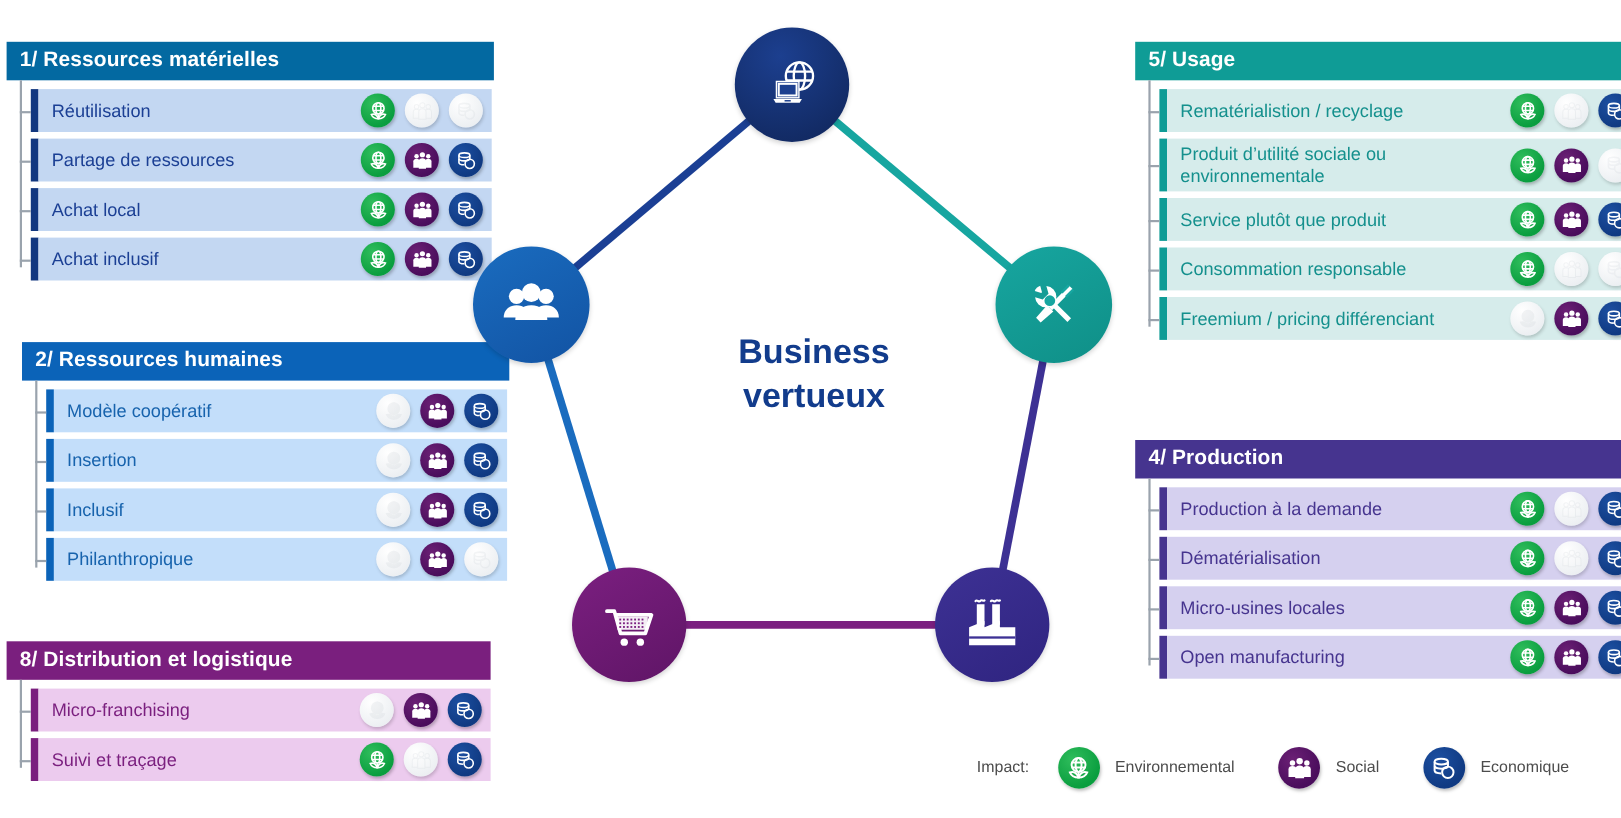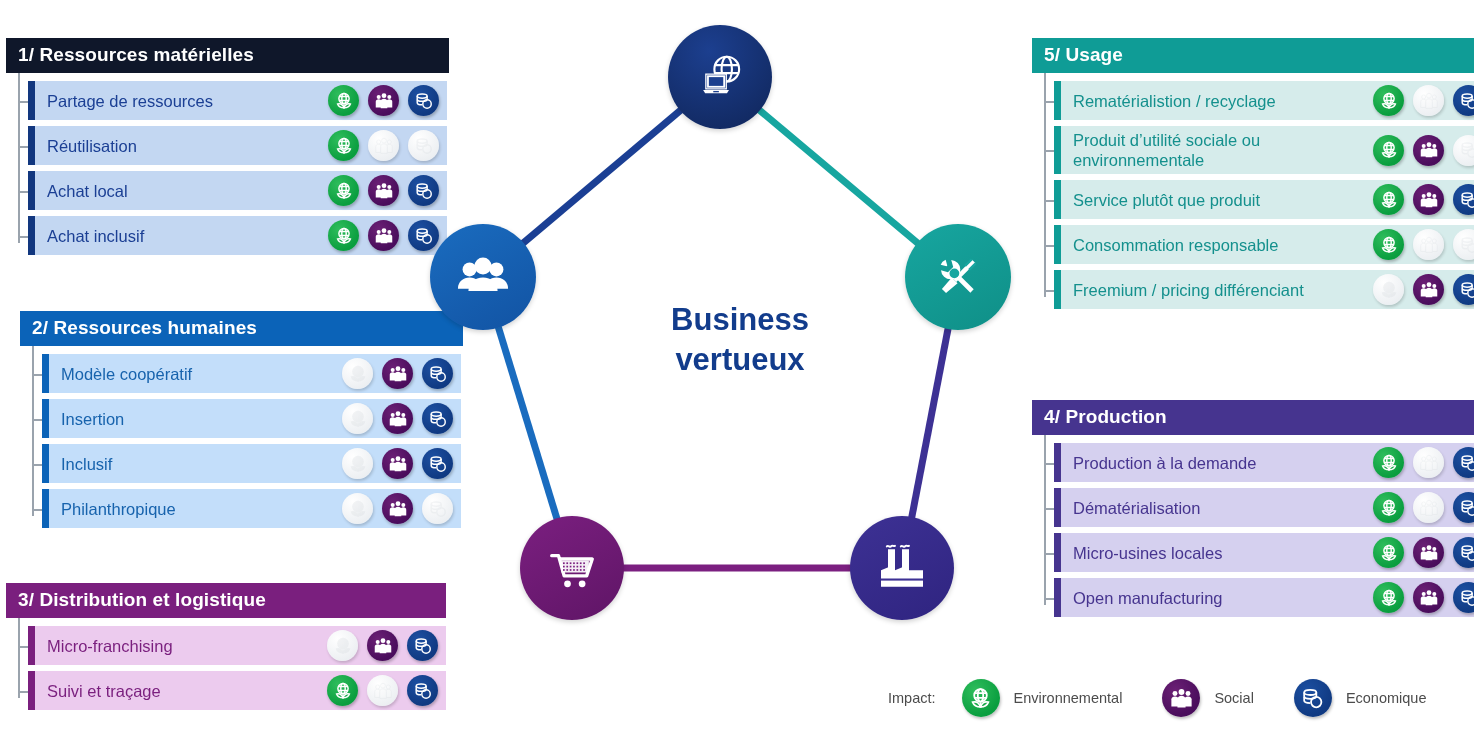--- a/index.html
+++ b/index.html
@@ -49,21 +49,21 @@
   .ic.off{
     background:radial-gradient(circle at 35% 28%,#ffffff,#eceff2 75%);
     box-shadow:1px 2px 3px rgba(0,0,0,.17);
   }
   .ic.off svg{opacity:.22;}
   .ic.off.env svg *{stroke:#c9cfd4 !important;fill:#c9cfd4 !important;}
   .ic.off svg *{stroke:#cdd3d8 !important;}
   .ic .glyph{fill:none;stroke:#ffffff;stroke-width:1.6;}
 
   
-  .t1 .panel-header{background:#0f172a;}
+  .t1 .panel-header{background:#0369a1;}
   .t1 .row-bar{background:#12377f;}
   .t1 .row-body{background:#c3d7f2;}
   .t1 .row-label{color:#1b3f94;}
 
   .t2 .panel-header{background:#0b63b8;}
   .t2 .row-bar{background:#0b63b8;}
   .t2 .row-body{background:#c3defa;}
   .t2 .row-label{color:#1763ad;}
 
   .t3 .panel-header{background:#7a1f7e;}
@@ -131,20 +131,62 @@
 </style>
 </head>
 <body>
 
 <div class="panel t1" id="panel-1">
   <div class="panel-header">1/ Ressources matérielles</div>
   <div class="rows">
       <div class="row">
         <div class="row-bar"></div>
         <div class="row-body">
+          <div class="row-label">Réutilisation</div>
+          <div class="icons">
+            <span class="ic env">
+              <svg viewBox="0 0 24 24">
+                <g class="glyph">
+                  <circle cx="12" cy="9.3" r="5.6"></circle>
+                  <ellipse cx="12" cy="9.3" rx="2.4" ry="5.6"></ellipse>
+                  <path d="M6.6 7.2h10.8M6.6 11.4h10.8"></path>
+                  <path d="M12 19.5c-3.4 0-6-1.7-7-4.2 3.4-.9 5.8.8 7 4.2z"></path>
+                  <path d="M12 19.5c3.4 0 6-1.7 7-4.2-3.4-.9-5.8.8-7 4.2z"></path>
+                  <path d="M12 19.8v-4"></path>
+                </g>
+              </svg>
+            </span>
+            <span class="ic soc off">
+              <svg viewBox="0 0 24 24">
+                <g fill="#fff">
+                  <circle cx="6.2" cy="7.6" r="2.2"></circle>
+                  <path d="M3 19v-6.3c0-1.5 1.4-2.5 3.2-2.5s3.2 1 3.2 2.5V19z"></path>
+                  <circle cx="17.8" cy="7.6" r="2.2"></circle>
+                  <path d="M14.6 19v-6.3c0-1.5 1.4-2.5 3.2-2.5s3.2 1 3.2 2.5V19z"></path>
+                  <circle cx="12" cy="6.2" r="2.6"></circle>
+                  <path d="M8.4 20v-7.4c0-1.8 1.6-3 3.6-3s3.6 1.2 3.6 3V20z"></path>
+                </g>
+              </svg>
+            </span>
+            <span class="ic eco off">
+              <svg viewBox="0 0 24 24">
+                <g class="glyph" stroke-width="1.5">
+                  <ellipse cx="10" cy="6.6" rx="5.4" ry="2.3"></ellipse>
+                  <path d="M4.6 6.6v3.4c0 1.3 2.4 2.3 5.4 2.3s5.4-1 5.4-2.3V6.6"></path>
+                  <path d="M4.6 10.4v3.4c0 1.3 2.4 2.3 5.4 2.3"></path>
+                  <circle cx="15.3" cy="15.2" r="4.6"></circle>
+                </g>
+              </svg>
+            </span>
+          </div>
+        </div>
+      </div>
+      <div class="row">
+        <div class="row-bar"></div>
+        <div class="row-body">
           <div class="row-label">Partage de ressources</div>
           <div class="icons">
             <span class="ic env">
               <svg viewBox="0 0 24 24">
                 <g class="glyph">
                   <circle cx="12" cy="9.3" r="5.6"></circle>
                   <ellipse cx="12" cy="9.3" rx="2.4" ry="5.6"></ellipse>
                   <path d="M6.6 7.2h10.8M6.6 11.4h10.8"></path>
                   <path d="M12 19.5c-3.4 0-6-1.7-7-4.2 3.4-.9 5.8.8 7 4.2z"></path>
                   <path d="M12 19.5c3.4 0 6-1.7 7-4.2-3.4-.9-5.8.8-7 4.2z"></path>
@@ -158,62 +200,20 @@
                   <circle cx="6.2" cy="7.6" r="2.2"></circle>
                   <path d="M3 19v-6.3c0-1.5 1.4-2.5 3.2-2.5s3.2 1 3.2 2.5V19z"></path>
                   <circle cx="17.8" cy="7.6" r="2.2"></circle>
                   <path d="M14.6 19v-6.3c0-1.5 1.4-2.5 3.2-2.5s3.2 1 3.2 2.5V19z"></path>
                   <circle cx="12" cy="6.2" r="2.6"></circle>
                   <path d="M8.4 20v-7.4c0-1.8 1.6-3 3.6-3s3.6 1.2 3.6 3V20z"></path>
                 </g>
               </svg>
             </span>
             <span class="ic eco">
-              <svg viewBox="0 0 24 24">
-                <g class="glyph" stroke-width="1.5">
-                  <ellipse cx="10" cy="6.6" rx="5.4" ry="2.3"></ellipse>
-                  <path d="M4.6 6.6v3.4c0 1.3 2.4 2.3 5.4 2.3s5.4-1 5.4-2.3V6.6"></path>
-                  <path d="M4.6 10.4v3.4c0 1.3 2.4 2.3 5.4 2.3"></path>
-                  <circle cx="15.3" cy="15.2" r="4.6"></circle>
-                </g>
-              </svg>
-            </span>
-          </div>
-        </div>
-      </div>
-      <div class="row">
-        <div class="row-bar"></div>
-        <div class="row-body">
-          <div class="row-label">Réutilisation</div>
-          <div class="icons">
-            <span class="ic env">
-              <svg viewBox="0 0 24 24">
-                <g class="glyph">
-                  <circle cx="12" cy="9.3" r="5.6"></circle>
-                  <ellipse cx="12" cy="9.3" rx="2.4" ry="5.6"></ellipse>
-                  <path d="M6.6 7.2h10.8M6.6 11.4h10.8"></path>
-                  <path d="M12 19.5c-3.4 0-6-1.7-7-4.2 3.4-.9 5.8.8 7 4.2z"></path>
-                  <path d="M12 19.5c3.4 0 6-1.7 7-4.2-3.4-.9-5.8.8-7 4.2z"></path>
-                  <path d="M12 19.8v-4"></path>
-                </g>
-              </svg>
-            </span>
-            <span class="ic soc off">
-              <svg viewBox="0 0 24 24">
-                <g fill="#fff">
-                  <circle cx="6.2" cy="7.6" r="2.2"></circle>
-                  <path d="M3 19v-6.3c0-1.5 1.4-2.5 3.2-2.5s3.2 1 3.2 2.5V19z"></path>
-                  <circle cx="17.8" cy="7.6" r="2.2"></circle>
-                  <path d="M14.6 19v-6.3c0-1.5 1.4-2.5 3.2-2.5s3.2 1 3.2 2.5V19z"></path>
-                  <circle cx="12" cy="6.2" r="2.6"></circle>
-                  <path d="M8.4 20v-7.4c0-1.8 1.6-3 3.6-3s3.6 1.2 3.6 3V20z"></path>
-                </g>
-              </svg>
-            </span>
-            <span class="ic eco off">
               <svg viewBox="0 0 24 24">
                 <g class="glyph" stroke-width="1.5">
                   <ellipse cx="10" cy="6.6" rx="5.4" ry="2.3"></ellipse>
                   <path d="M4.6 6.6v3.4c0 1.3 2.4 2.3 5.4 2.3s5.4-1 5.4-2.3V6.6"></path>
                   <path d="M4.6 10.4v3.4c0 1.3 2.4 2.3 5.4 2.3"></path>
                   <circle cx="15.3" cy="15.2" r="4.6"></circle>
                 </g>
               </svg>
             </span>
           </div>
@@ -474,21 +474,21 @@
                 </g>
               </svg>
             </span>
           </div>
         </div>
       </div>
     </div>
 </div>
 
 <div class="panel t3" id="panel-3">
-  <div class="panel-header">3/ Distribution et logistique</div>
+  <div class="panel-header">8/ Distribution et logistique</div>
   <div class="rows">
       <div class="row">
         <div class="row-bar"></div>
         <div class="row-body">
           <div class="row-label">Micro-franchising</div>
           <div class="icons">
             <span class="ic env off">
               <svg viewBox="0 0 24 24">
                 <g class="glyph">
                   <circle cx="12" cy="9.3" r="5.6"></circle>

